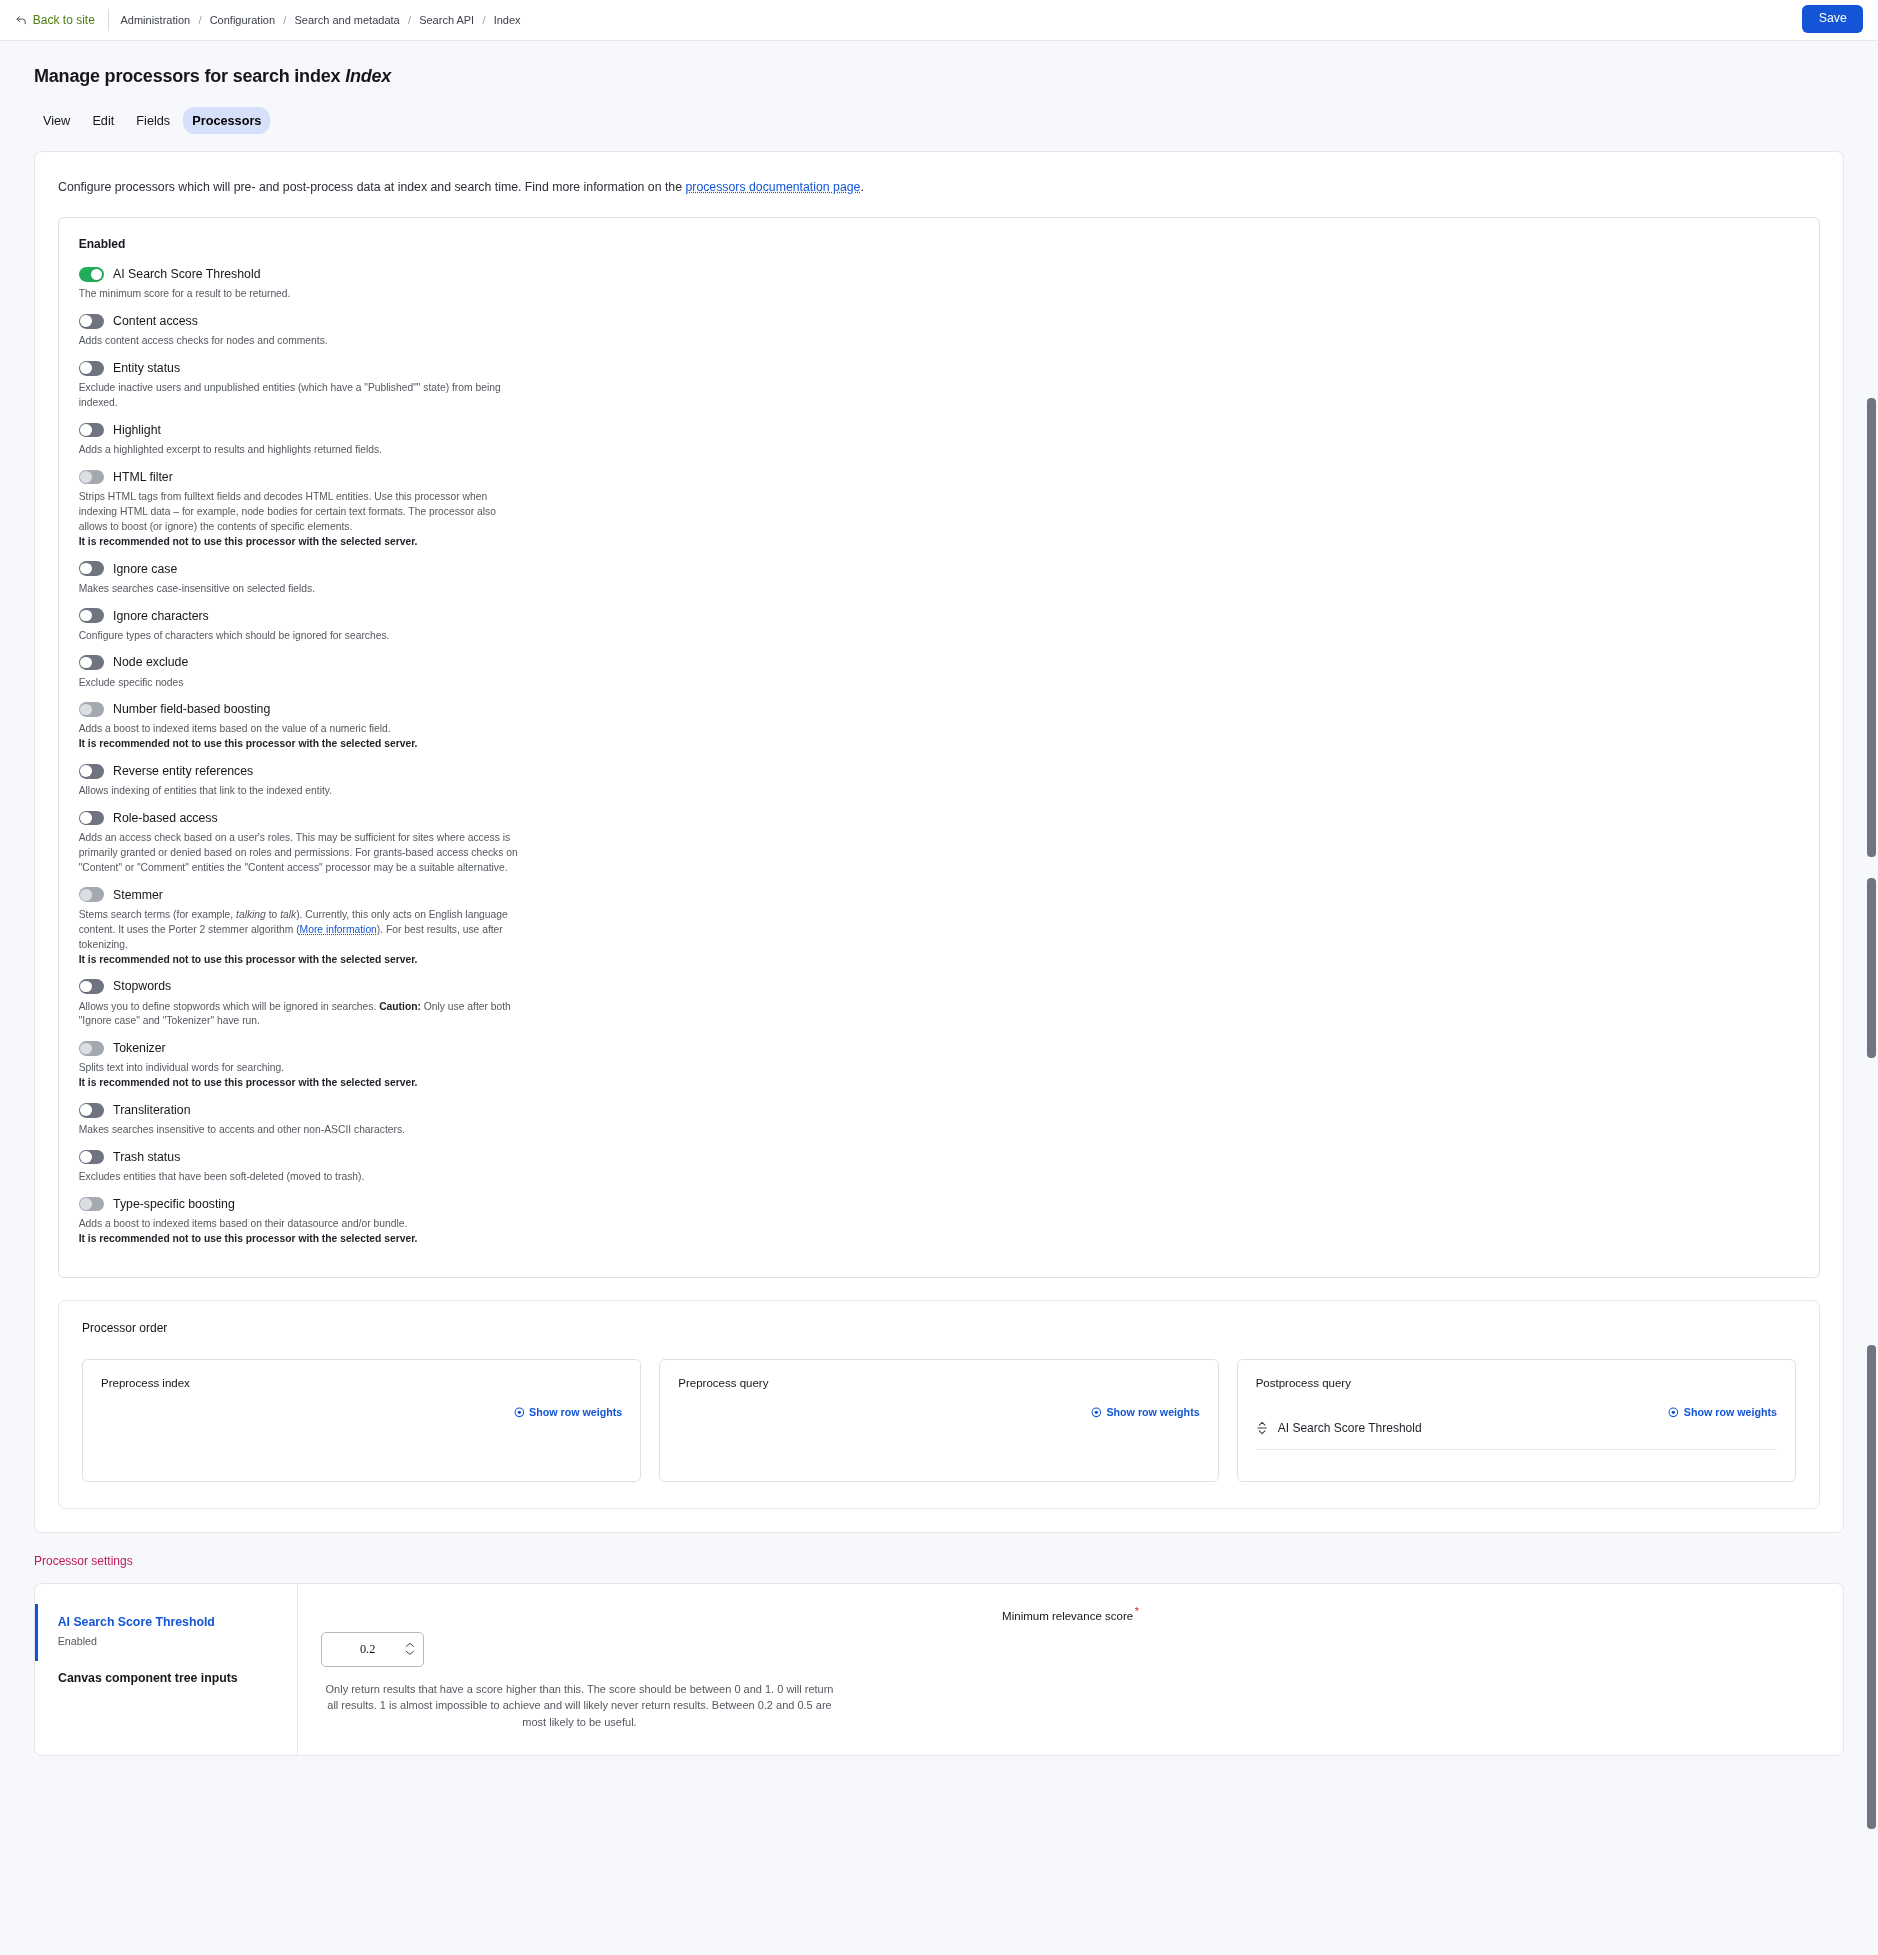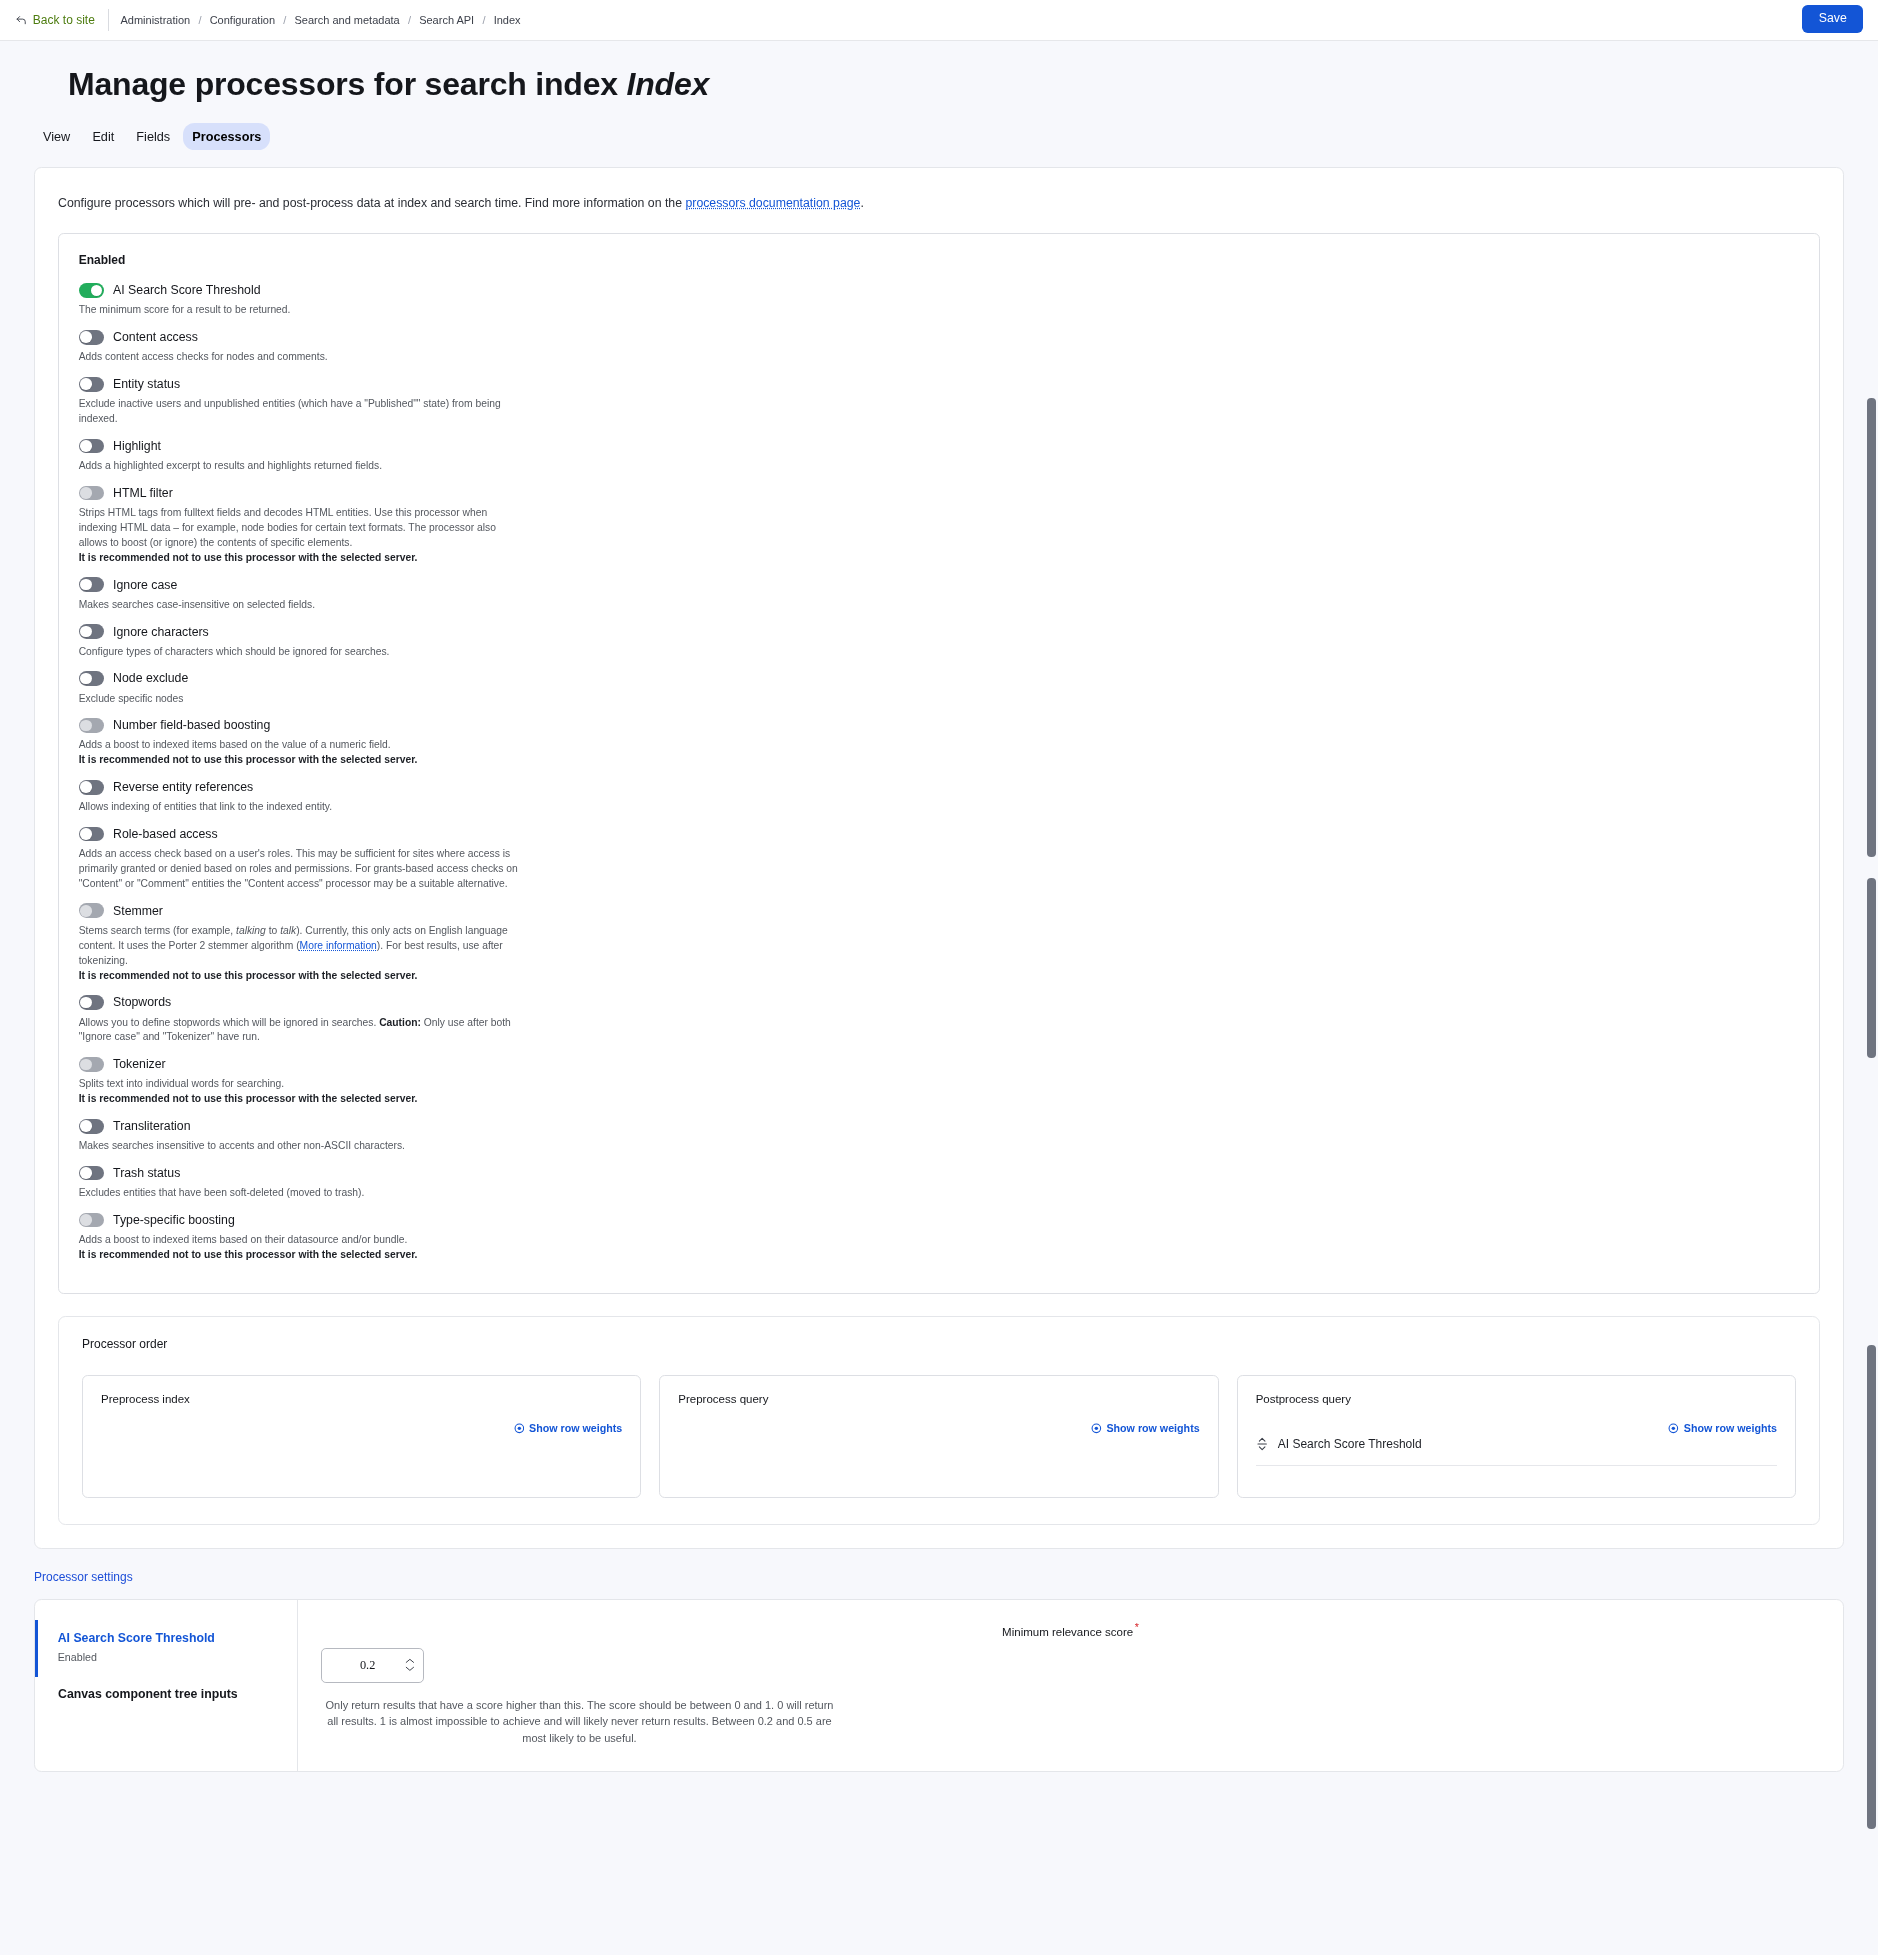--- a/index.html
+++ b/index.html
@@ -52,25 +52,24 @@
     border: none;
     border-radius: 5.7px;
     padding: 6.6px 16.4px;
     cursor: pointer;
     line-height: 1.2;
   }
 
   
   .page-head { padding: 25.4px 34px 0 34px; }
   .page-title {
-    font-size: 32px;
+    font-size: 18px;
     font-weight: 700;
     color: #15171c;
     letter-spacing: -0.2px;
-    margin-left: 34px;
   }
   .page-title em { font-style: italic; font-weight: 700; }
 
   .tabs { display: flex; align-items: center; gap: 4.1px; margin-top: 19.7px; }
   .tab {
     font-size: 12.7px;
     color: #15171c;
     padding: 6.6px 9px;
     border-radius: 11.5px;
     cursor: pointer;
@@ -192,21 +191,21 @@
     border-bottom: 0.4px solid #e6e7eb;
     font-size: 12px;
     color: #1d2026;
   }
   .drag-icon { display:block; width: 12.3px; height: 14px; cursor: grab; }
 
   
   .settings-wrap { margin: 21.3px 34px 0 34px; }
   .settings-legend {
     font-size: 12px;
-    color: #1d4ed8;
+    color: #be185d;
     margin-bottom: 14.8px;
   }
   .settings-card {
     background: #ffffff;
     border: 0.4px solid #e4e6ea;
     border-radius: 7.4px;
     display: flex;
     min-height: 164px;
   }
   .vtabs {

